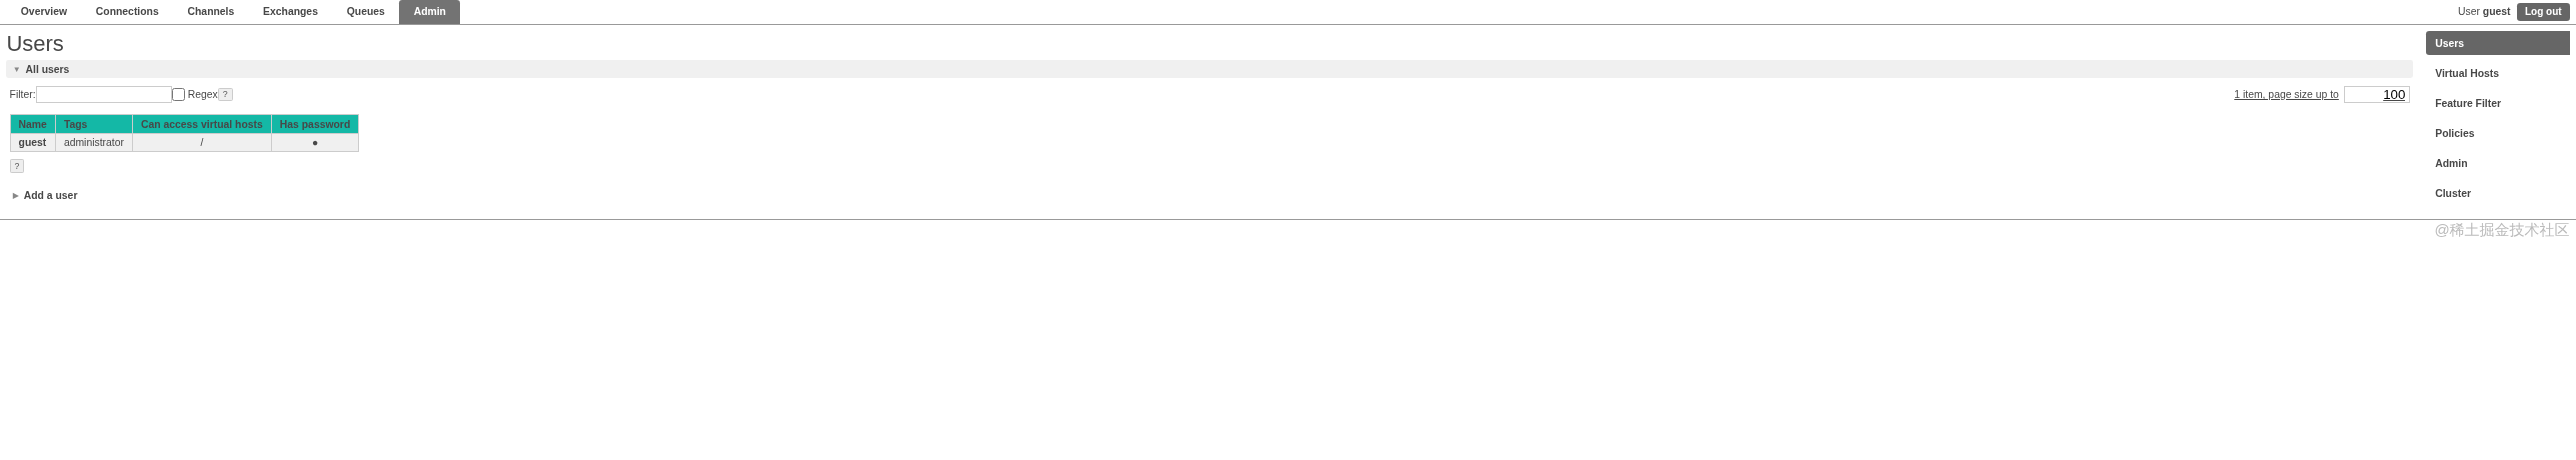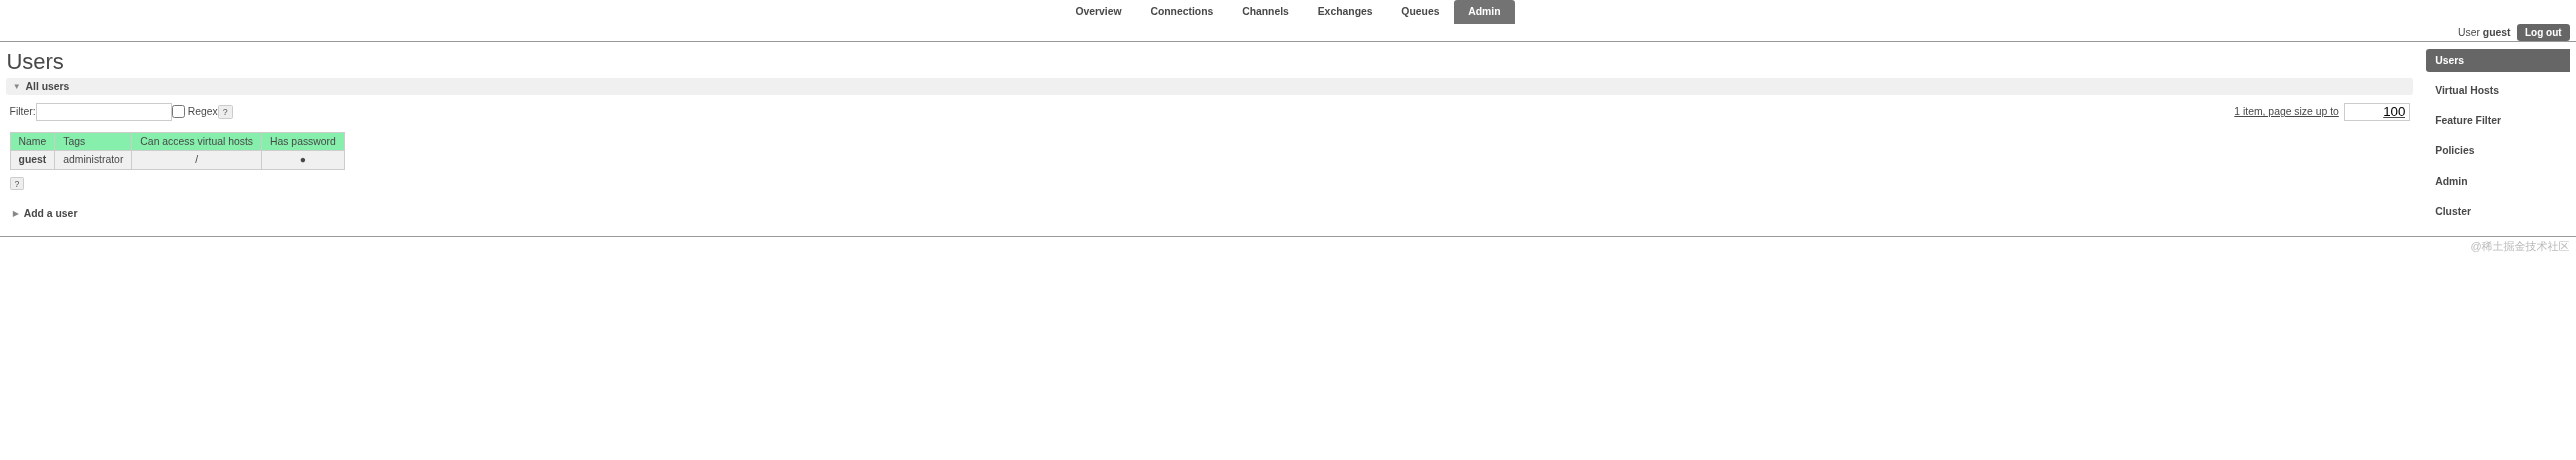--- a/index.html
+++ b/index.html
@@ -1,18 +1,18 @@
 <!DOCTYPE html>
 <html style="font-size:12.8px"><head>
   <meta charset="utf-8">
   <style>
     * { box-sizing: border-box; margin: 0; padding: 0; }
     body { font-family: Verdana, Arial, sans-serif; font-size: 10.4px; color: #484848; background: #fff; }
     
-    .top-nav { display: flex; align-items: center; border-bottom: 0.8px solid #999; padding: 0 6.4px; flex-direction: column; }
+    .top-nav { display: flex; align-items: center; border-bottom: 0.8px solid #999; padding: 0 6.4px; }
     .nav-tabs { display: flex; list-style: none; }
     .nav-tabs li { padding: 6.4px 14.4px; font-weight: bold; cursor: pointer; color: #484848; }
     .nav-tabs li.active { background: #737373; color: #fff; border-radius: 3.2px 3.2px 0 0; }
     .user-info { margin-left: auto; display: flex; align-items: center; gap: 6.4px; font-size: 10.4px; }
     .user-info b { font-weight: bold; }
     .logout-btn { background: #666; color: #fff; border: none; padding: 3.2px 8px; border-radius: 3.2px; cursor: pointer; font-size: 10px; font-weight: bold; }
     
     .content-wrap { display: flex; padding: 6.4px; gap: 12.8px; }
     .main-col { flex: 1; }
     .side-col { width: 144px; padding-top: 0; }
@@ -26,37 +26,37 @@
     .filter-row { display: flex; align-items: center; gap: 0; padding: 8px 3.2px; }
     .filter-row label { color: #484848; }
     .filter-input { border: 0.8px solid #ccc; height: 17.5px; width: 136px; padding: 1.6px 3.2px; }
     .regex-label { display: flex; align-items: center; gap: 3.2px; }
     .help { background: #eee; border: 0.8px solid #ccc; padding: 0.8px 4px; font-size: 8.8px; cursor: pointer; border-radius: 1.6px; color: #555; }
     .pager { margin-left: auto; display: flex; align-items: center; gap: 4.8px; text-decoration: underline; }
     .pagesize { border: 0.8px solid #ccc; width: 66px; height: 17.5px; text-align: right; padding: 1.6px 3.2px; }
     
     table.list { border-collapse: collapse; margin: 3.2px 0 8px 3.2px; }
     table.list th, table.list td { border: 0.8px solid #ccc; padding: 3.2px 8px; text-align: left; }
-    table.list th { background: #86efac; font-weight: normal; }
+    table.list th { background: #14b8a6; font-weight: bold; }
     table.list tr.user-row td { background: #f0f0f0; }
     table.list tr.user-row td.name { font-weight: bold; }
     table.list td.center { text-align: center; }
     
     .below-help { margin: 3.2px; }
     
     .add-section { display: flex; align-items: center; gap: 4.8px; padding: 16px 6.4px 6.4px 6.4px; cursor: pointer; }
     .add-section .tri { color: #888; font-size: 8px; }
     .add-section .sh-title { font-weight: bold; }
     
     .side-nav ul { list-style: none; }
     .side-nav li { padding: 6.4px 9.6px; font-weight: bold; color: #484848; cursor: pointer; margin-bottom: 6.4px; }
     .side-nav li.active { background: #666; color: #fff; border-radius: 3.2px 0 0 3.2px; }
     
     hr.bottom { border: none; border-top: 0.8px solid #999; margin: 0; }
-    .watermark { text-align: right; font-size: 11px; color: #bbb; padding: 1.6px 6.4px 0 0; }
+    .watermark { text-align: right; font-size: 15px; color: #bbb; padding: 1.6px 6.4px 0 0; }
   </style>
 </head>
 <body>
 
 <div class="top-nav">
   <ul class="nav-tabs">
     <li>Overview</li>
     <li>Connections</li>
     <li>Channels</li>
     <li>Exchanges</li>

